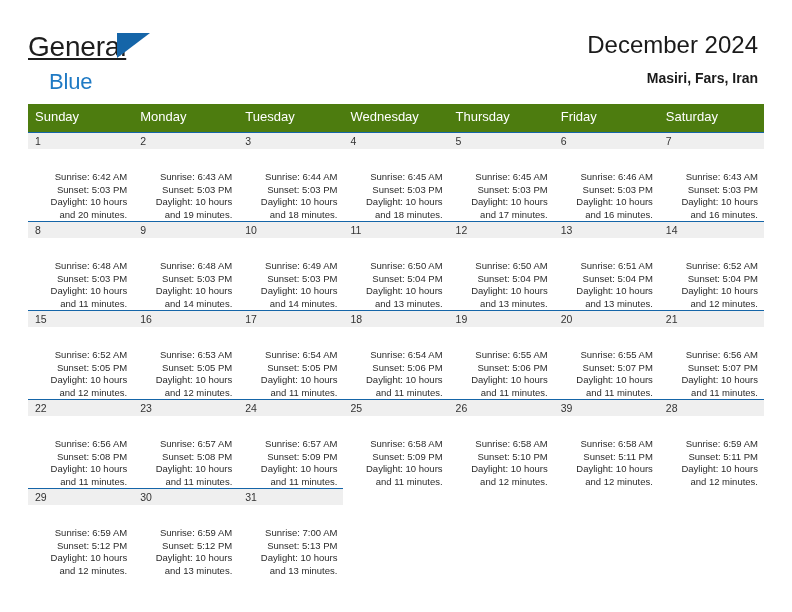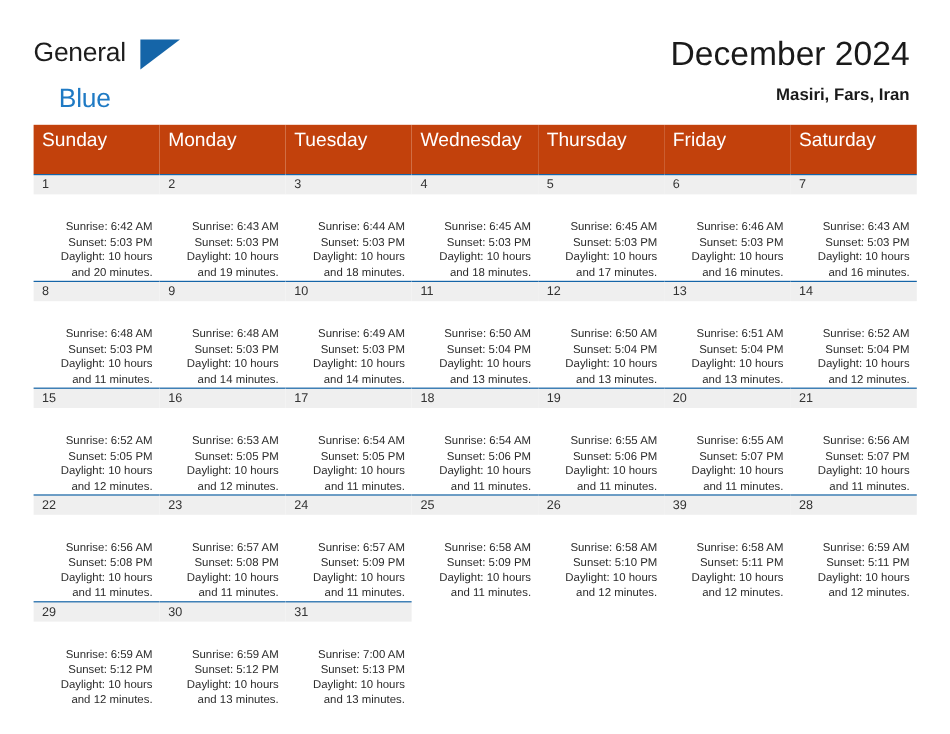--- a/index.html
+++ b/index.html
@@ -35,24 +35,25 @@
     position: absolute;
     left: 0;
     top: 3px;
     width: 120px;
     height: 52px;
   }
   .brand-general {
     position: absolute;
     left: 0;
     top: 0;
-    font-size: 22px;
+    font-size: 28px;
     letter-spacing: -0.2px;
     color: #1d1d1d;
     font-family: "Liberation Sans", sans-serif;
+    text-decoration: underline;
   }
   .brand-blue {
     position: absolute;
     left: 21px;
     top: 38px;
     font-size: 22px;
     letter-spacing: -0.2px;
     color: #1f7ac4;
     font-family: "Liberation Sans", sans-serif;
   }
@@ -66,21 +67,21 @@
     border-bottom: 25px solid transparent;
   }
 
   .title-block {
     position: absolute;
     right: 0;
     top: 0;
     text-align: right;
   }
   .cal-title {
-    font-size: 28px;
+    font-size: 24px;
     font-weight: normal;
     color: #1a1a1a;
     line-height: 34px;
     white-space: nowrap;
   }
   .cal-subtitle {
     font-size: 14px;
     color: #1a1a1a;
     line-height: 20px;
     margin-top: 6px;
@@ -92,26 +93,26 @@
   .calendar {
     position: absolute;
     left: 28px;
     top: 104px;
     width: 736px;
     border-collapse: collapse;
     table-layout: fixed;
   }
 
   .calendar th {
-    background: #c2410c;
+    background: #4d7c0f;
     color: #ffffff;
-    font-size: 16px;
+    font-size: 13px;
     font-weight: normal;
     text-align: left;
-    padding: 5px 0 18px 7px;
+    padding: 5px 0 8px 7px;
     height: 13px;
     border: none;
   }
 
   .calendar td {
     vertical-align: top;
     padding: 0;
     width: 105.14px;
     border: none;
   }

